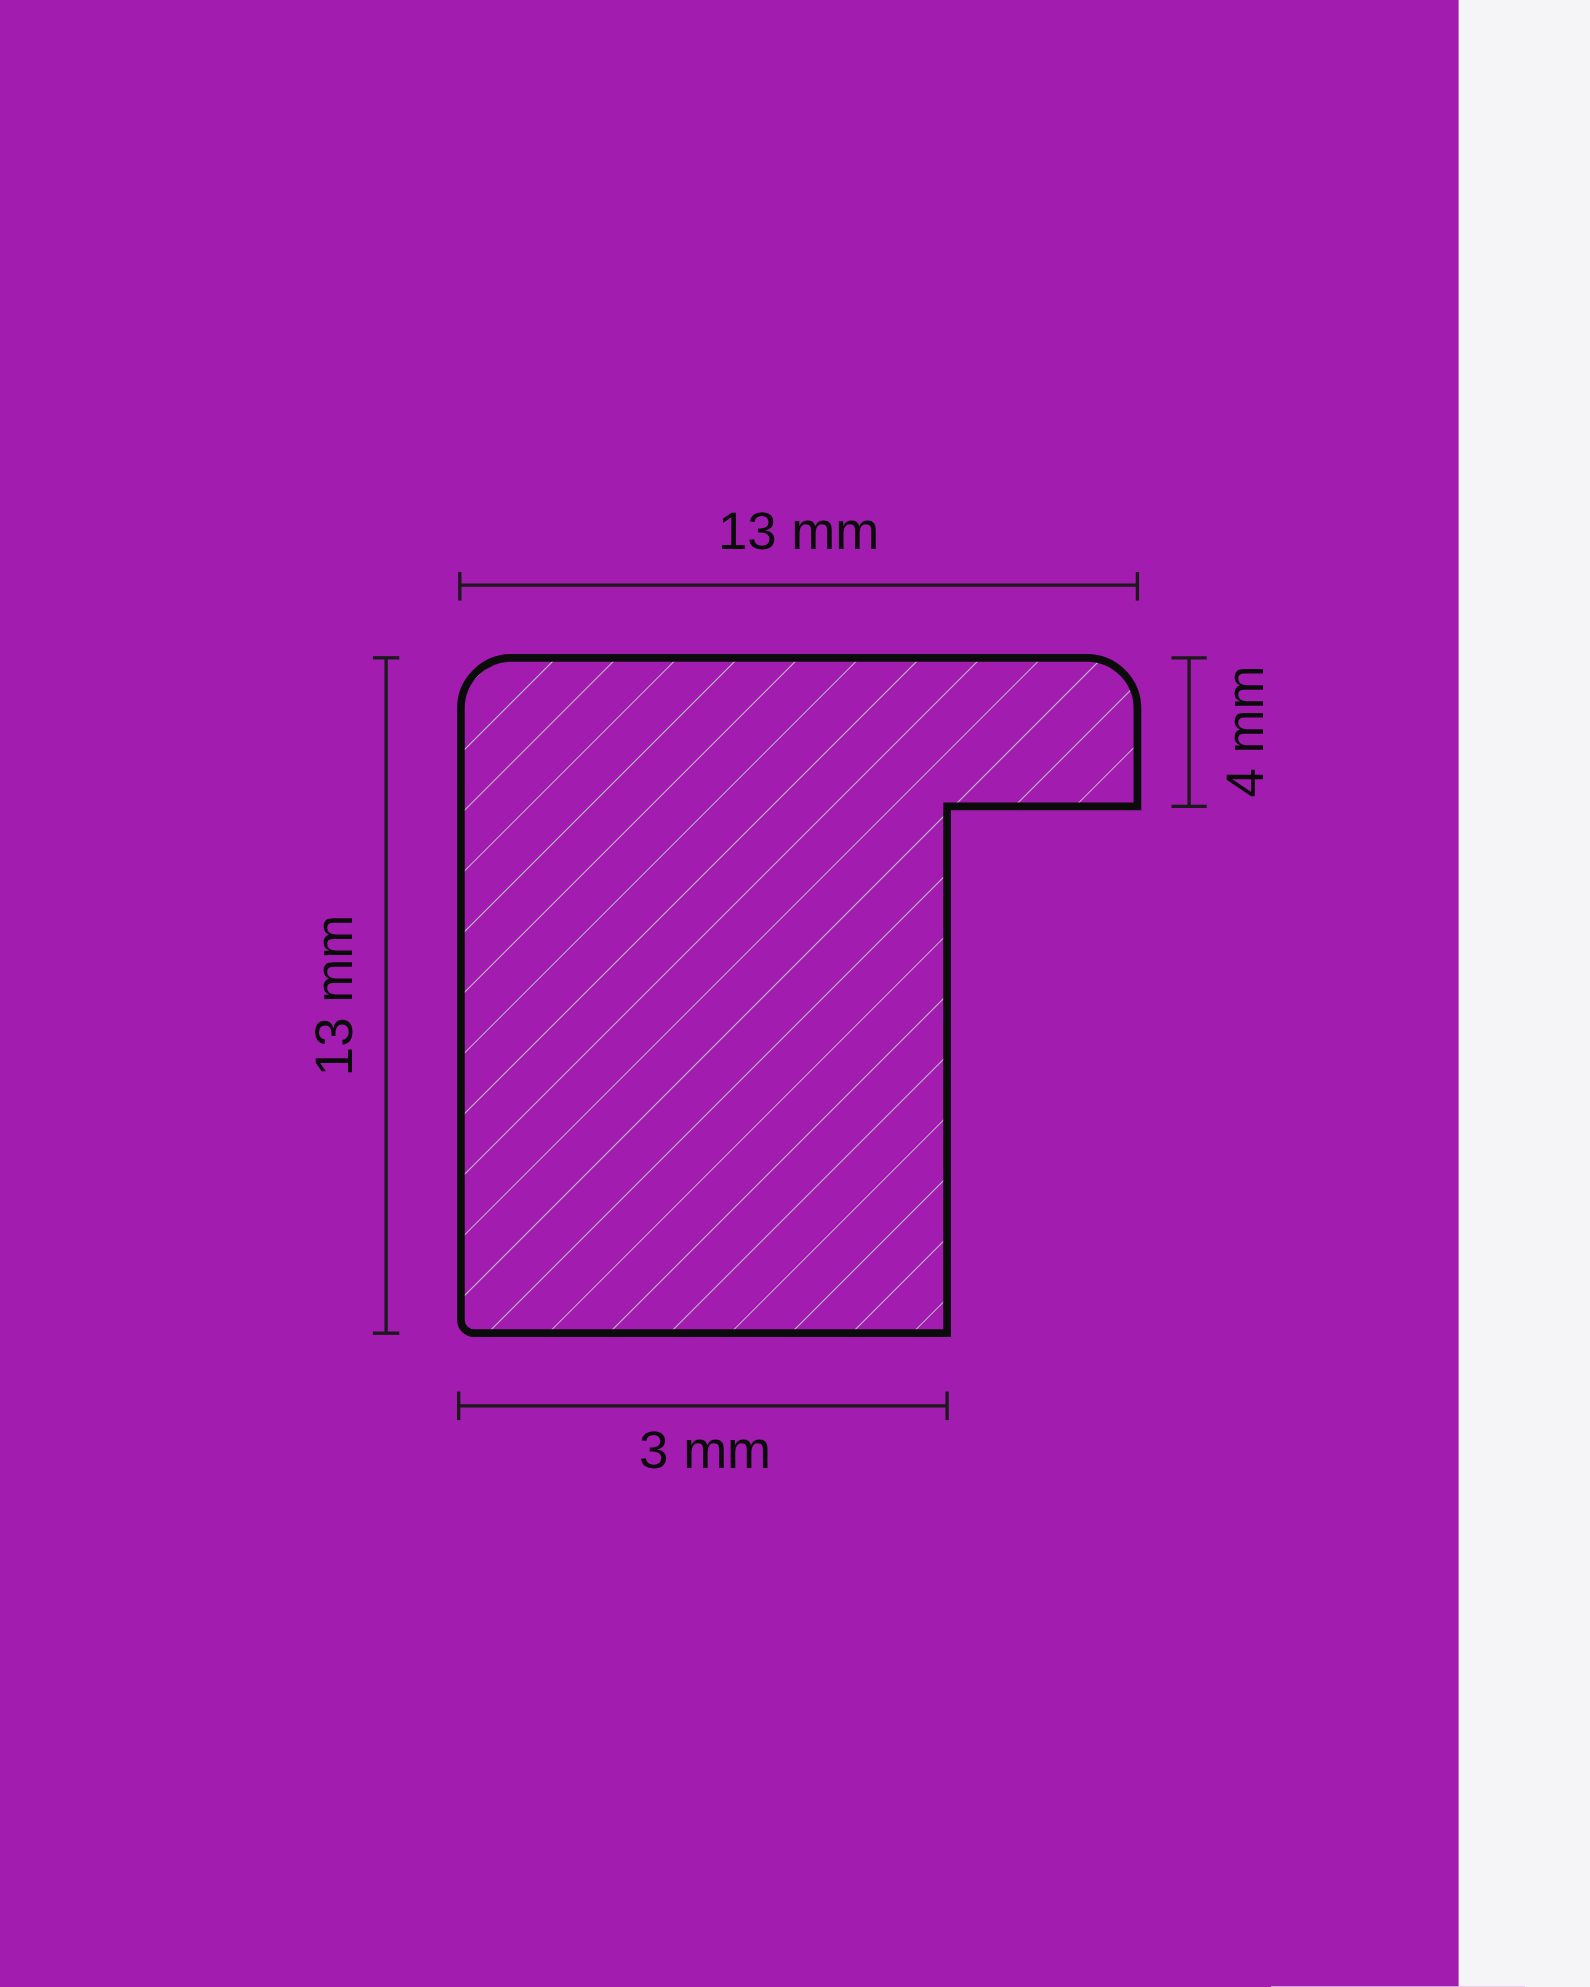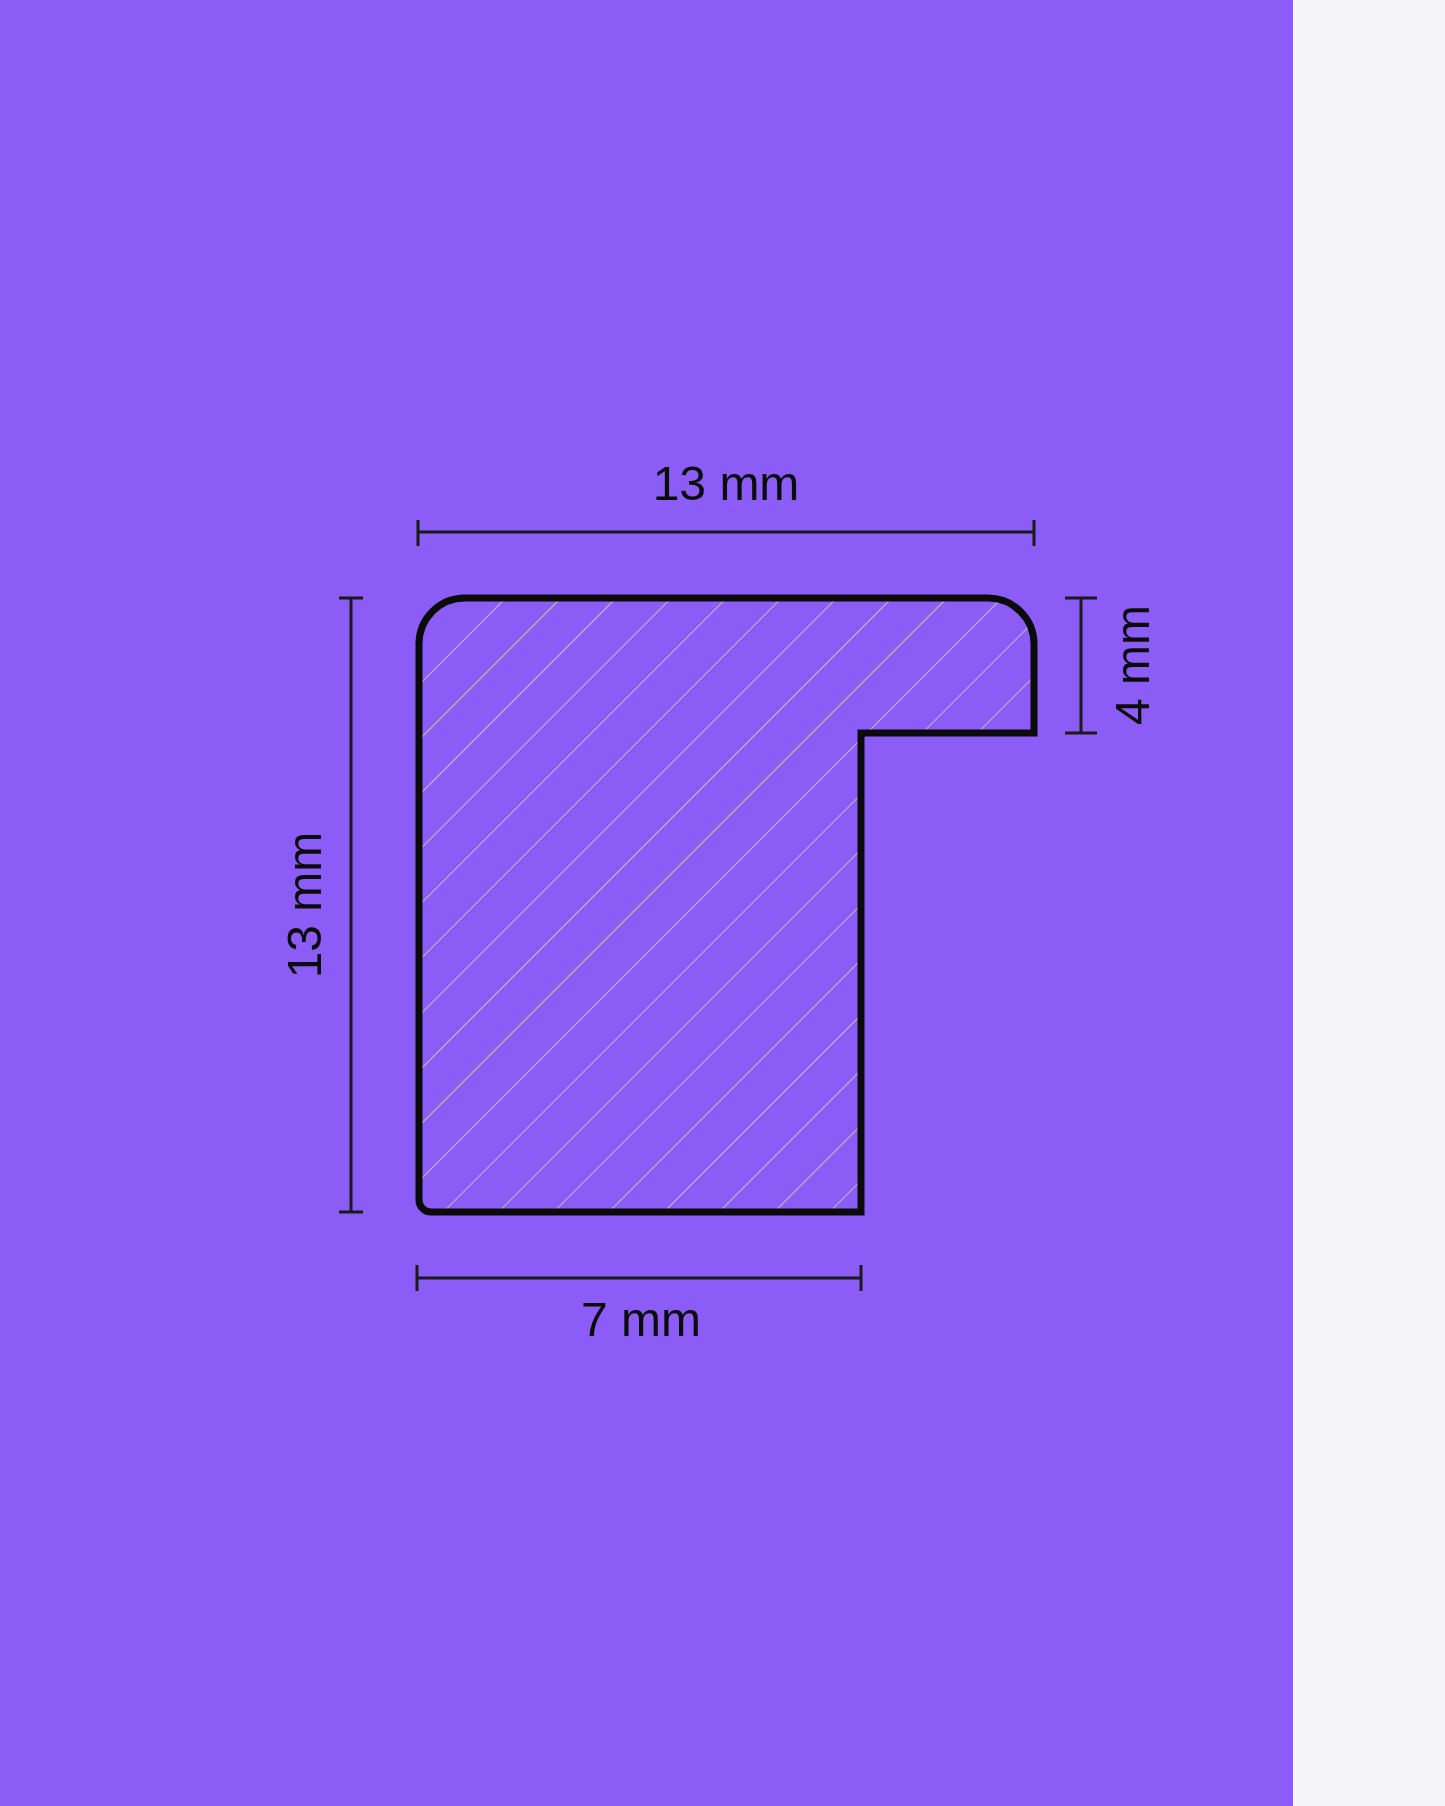--- a/index.html
+++ b/index.html
@@ -4,23 +4,24 @@
 <style>
   html, body {
     margin: 0;
     padding: 0;
     background: #f5f5f7;
   }
   .stage {
     position: relative;
     width: 1293px;
     height: 1806px;
-    background: #8b5cf6;
+    background: #a21caf;
     overflow: hidden;
     font-family: "Liberation Sans", sans-serif;
+    padding-left: 33px;
   }
   .drawing {
     position: absolute;
     left: 0;
     top: 0;
     width: 1445px;
     height: 1806px;
     display: block;
   }
   .profile-shape {
@@ -95,15 +96,15 @@
       <line class="dim-line" x1="861" y1="1265" x2="861" y2="1291"></line>
     </g>
   </svg>
 
   <div class="dim-label" style="left: 726px; top: 484px;">13 mm</div>
 
   <div class="dim-label rotated" style="left: 305px; top: 905px;">13 mm</div>
 
   <div class="dim-label rotated" style="left: 1133px; top: 665px;">4 mm</div>
 
-  <div class="dim-label" style="left: 641px; top: 1320px;">7 mm</div>
+  <div class="dim-label" style="left: 641px; top: 1320px;">3 mm</div>
 
 </div>
 
 </body></html>

